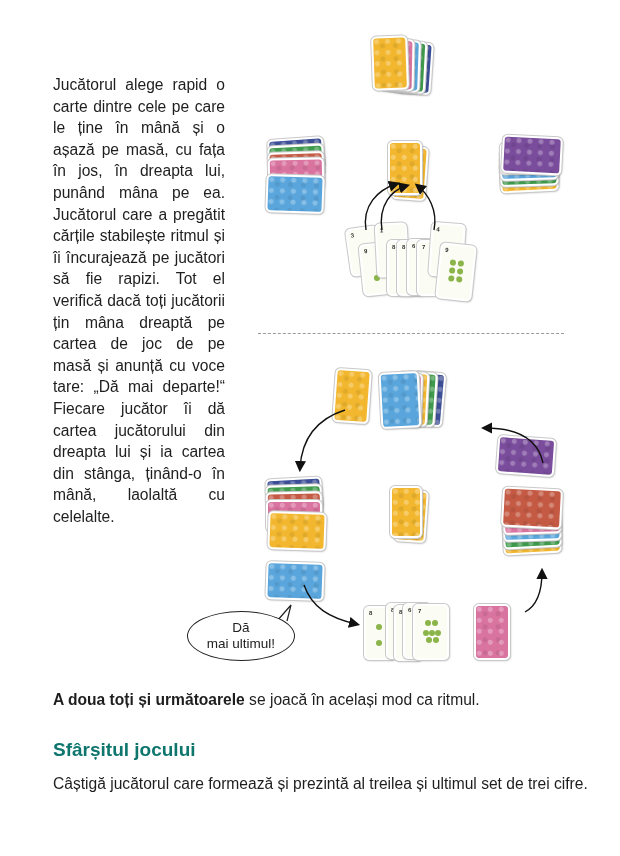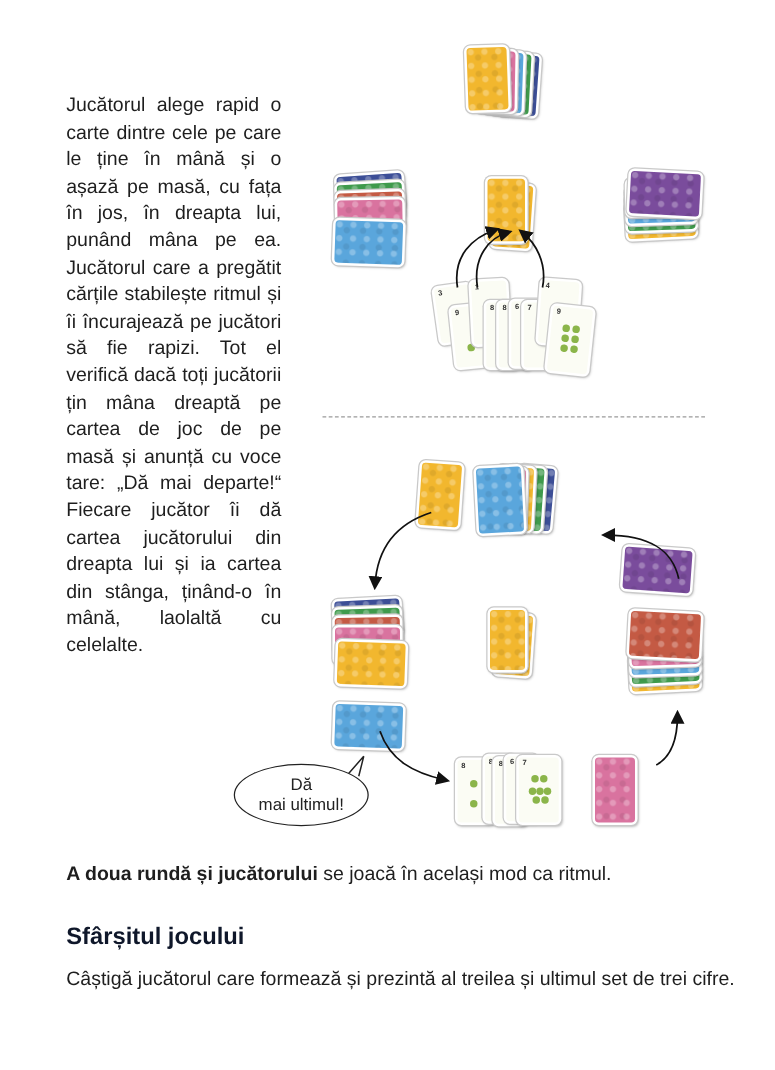--- a/index.html
+++ b/index.html
@@ -17,21 +17,21 @@
   .face { background: #fbfcf4; }
   .face .num { position: absolute; font-size: 6px; font-weight: bold; color: #333; }
   .face .dot { position: absolute; width: 6px; height: 6px; border-radius: 50%; background: #8bb54a; }
   .bubble { position: absolute; left: 187px; top: 611px; width: 106px; height: 48px;
             border: 1.3px solid #222; border-radius: 50%; background: #fff;
             display: flex; flex-direction: column; align-items: center; justify-content: center;
             font-size: 13.5px; line-height: 16px; color: #222; }
   .bubble-tail { position: absolute; left: 275px; top: 603px; }
   .para { position: absolute; left: 53px; width: 560px; font-size: 15.6px; line-height: 23px; }
   .bold { font-weight: bold; }
-  .heading { position: absolute; left: 53px; top: 739px; font-size: 19px; font-weight: bold; color: #0f172a; }
+  .heading { position: absolute; left: 53px; top: 739px; font-size: 19px; font-weight: bold; color: #0f766e; }
 </style>
 </head>
 <body>
 
 <div class="col-text">
   <p>Jucătorul alege rapid o carte dintre cele pe care le ține în mână și o așază pe masă, cu fața în jos, în dreapta lui, punând mâna pe ea. Jucătorul care a pregătit cărțile stabilește ritmul și îi încurajează pe jucători să fie rapizi. Tot el verifică dacă toți jucătorii țin mâna dreaptă pe cartea de joc de pe masă și anunță cu voce tare: „Dă mai departe!“ Fiecare jucător îi dă cartea jucătorului din dreapta lui și ia cartea din stânga, ținând-o în mână, laolaltă cu celelalte.</p>
 </div>
 
 <div>
 
@@ -174,18 +174,18 @@
 
 <svg class="bubble-tail" width="24" height="20">
   <path d="M2,18 L16,2 L12,18" fill="#fff" stroke="#222" stroke-width="1.2"></path>
 </svg>
 <div class="bubble">
   <span>Dă</span>
   <span>mai ultimul!</span>
 </div>
 
 <div class="para" style="top:688px;">
-  <span class="bold">A doua rundă și jucătorului</span><span> se joacă în același mod ca ritmul.</span>
+  <span class="bold">A doua toți și următoarele</span><span> se joacă în același mod ca ritmul.</span>
 </div>
 
 <div class="heading">Sfârșitul jocului</div>
 
 <div class="para" style="top:772px;width:540px;">Câștigă jucătorul care formează și prezintă al treilea și ultimul set de trei cifre.</div>
 
 </body></html>

